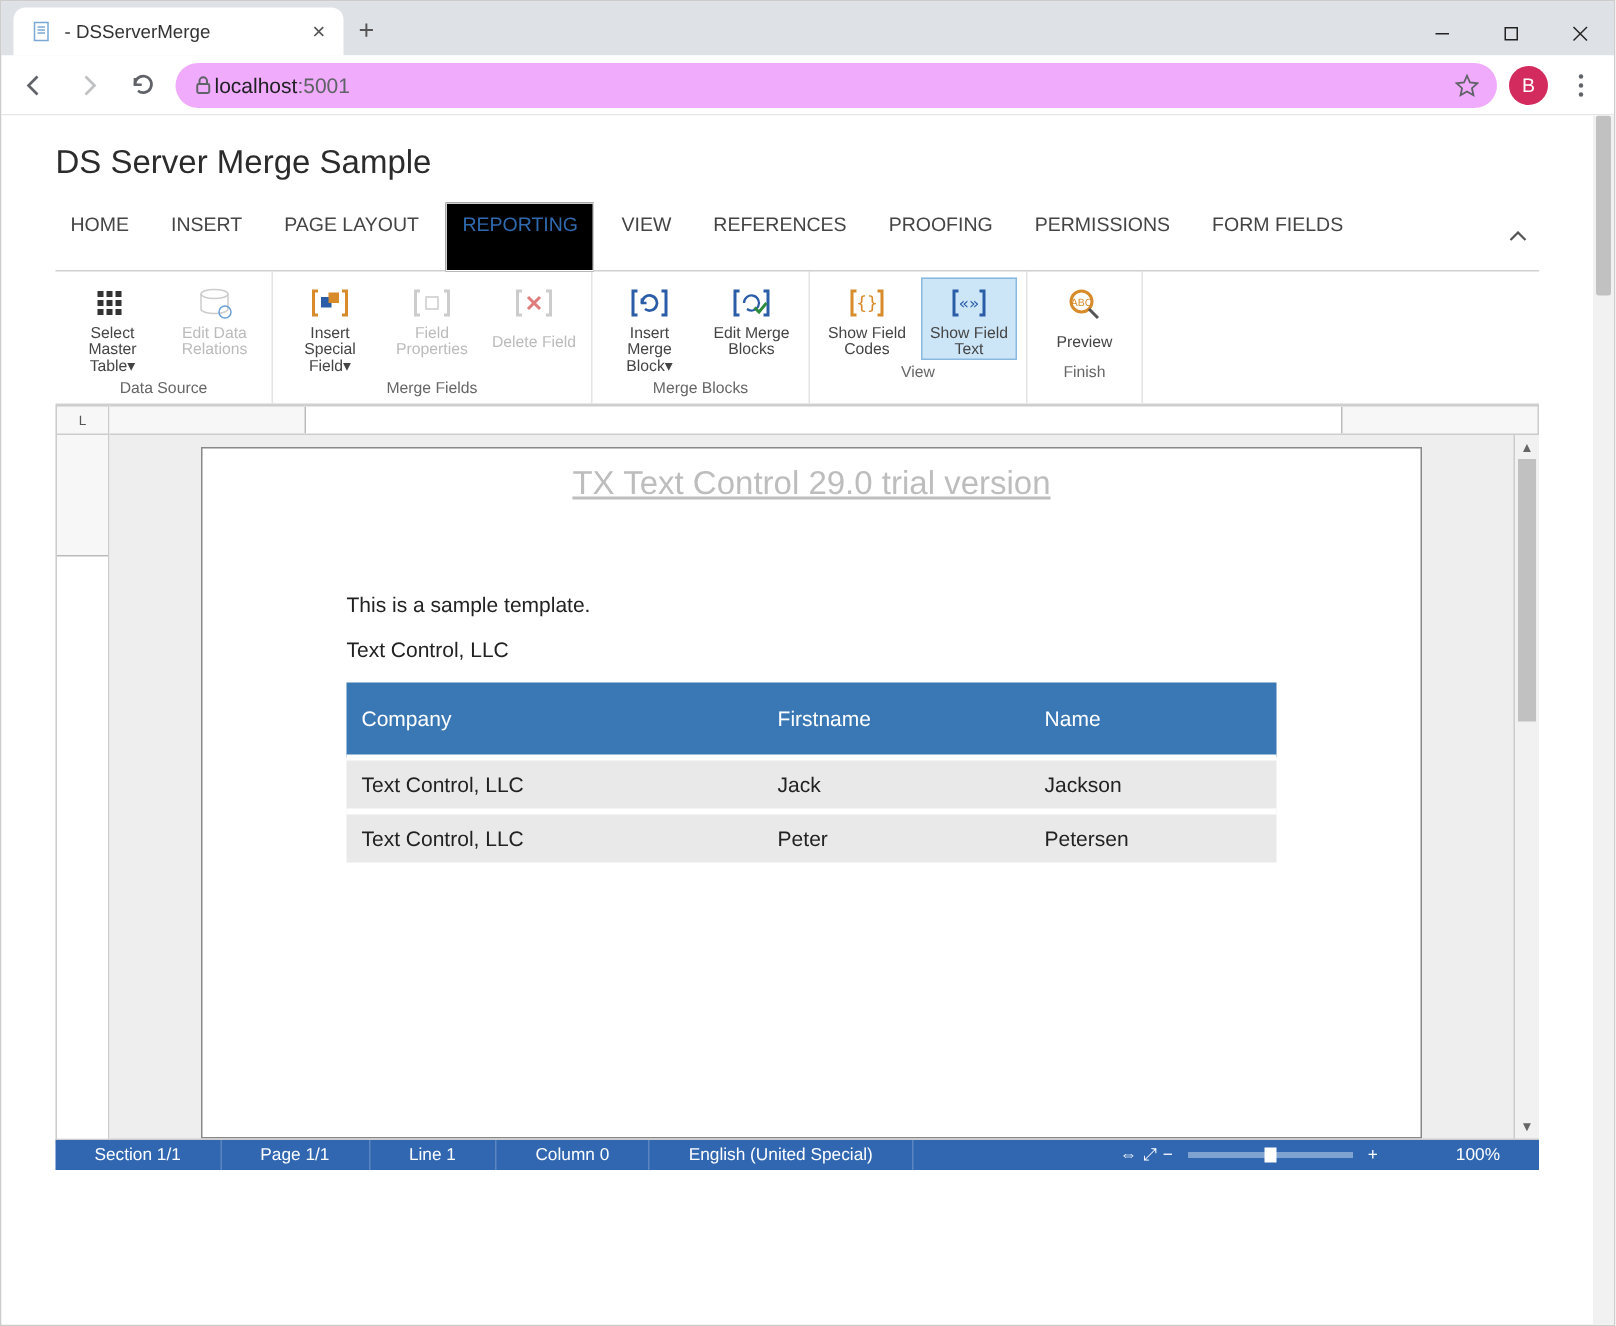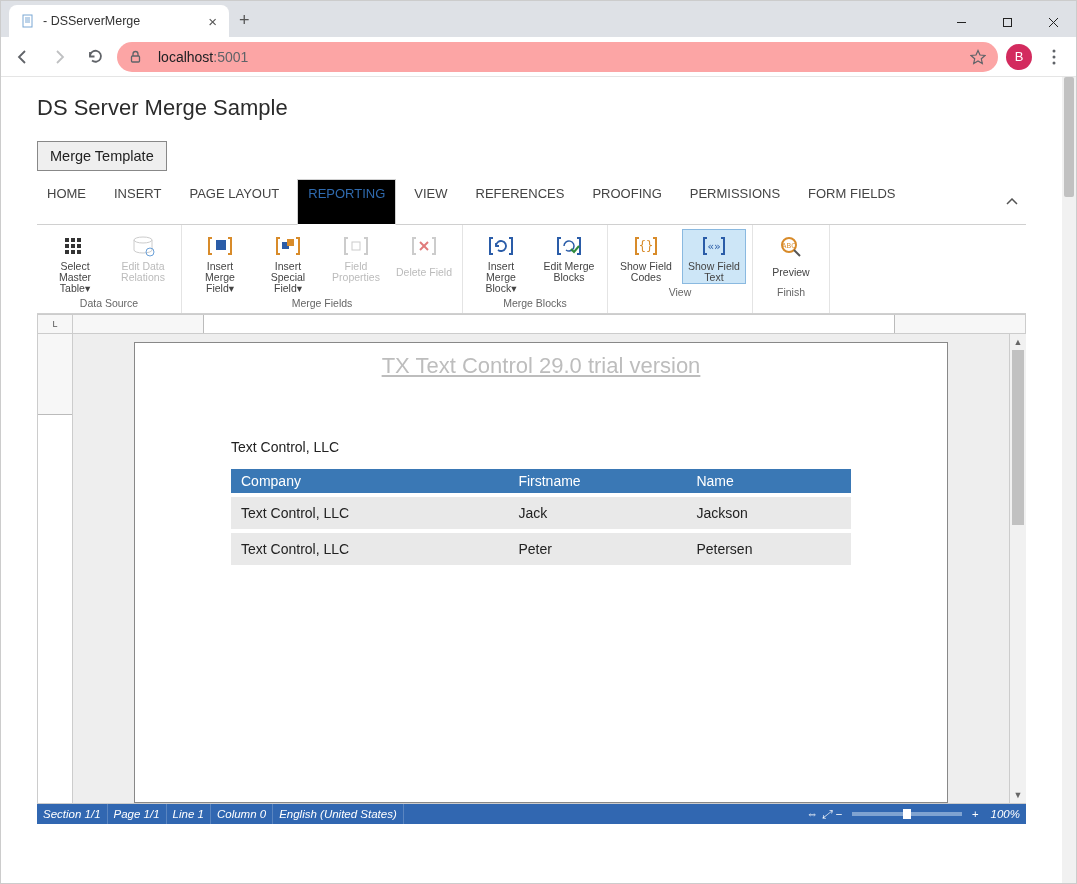--- a/index.html
+++ b/index.html
@@ -10,21 +10,21 @@
 .title-bar { height: 36px; background: #dee1e6; display: flex; align-items: flex-end; }
 .tab { background: #fff; height: 32px; margin-left: 8px; padding: 0 12px; display: flex; align-items: center; gap: 8px; border-radius: 8px 8px 0 0; min-width: 220px; }
 .tab-icon { width: 14px; height: 14px; display: inline-block; }
 .tab-title { font-size: 12.5px; color: #333; flex: 1; }
 .tab-close { color: #555; font-size: 15px; cursor: pointer; }
 .new-tab { color: #555; font-size: 18px; margin: 0 10px 6px 10px; cursor: pointer; }
 .win-controls { margin-left: auto; display: flex; }
 .win-btn { width: 46px; height: 30px; display: flex; align-items: center; justify-content: center; color: #222; }
 .addr-bar { height: 40px; background: #fff; display: flex; align-items: center; padding: 0 8px; gap: 8px; border-bottom: 1px solid #e5e5e5; }
 .nav-btn { width: 28px; height: 28px; display: flex; align-items: center; justify-content: center; color: #606368; border-radius: 50%; }
-.addr-input { flex: 1; height: 30px; background: #fca5a5; border-radius: 15px; display: flex; align-items: center; padding: 0 12px; gap: 16px; font-size: 14px; color: #202124; }
+.addr-input { flex: 1; height: 30px; background: #f0abfc; border-radius: 15px; display: flex; align-items: center; padding: 0 12px; gap: 1px; font-size: 14px; color: #202124; }
 .addr-host { color: #202124; }
 .addr-path { color: #5f6368; }
 .star-icon { margin-left: auto; color: #5f6368; }
 .avatar { width: 26px; height: 26px; border-radius: 50%; background: #d32b5e; color: #fff; display: flex; align-items: center; justify-content: center; font-size: 13px; font-weight: 500; }
 .kebab { width: 28px; height: 28px; display: flex; align-items: center; justify-content: center; color: #5f6368; }
 
 
 .page-content { flex: 1; background: #fff; overflow: hidden; position: relative; display: flex; }
 .page-inner { flex: 1; overflow: hidden; }
 .page-scroll { width: 14px; background: #f1f1f1; position: relative; }
@@ -66,27 +66,27 @@
 .doc-scroll-track { position: absolute; top: 16px; bottom: 16px; left: 2px; right: 2px; }
 .doc-scroll-thumb { position: absolute; top: 0; left: 0; right: 0; height: 40%; background: #c1c1c1; }
 .doc-scroll-btn { position: absolute; left: 0; right: 0; height: 16px; display: flex; align-items: center; justify-content: center; color: #666; font-size: 9px; }
 
 .page { width: 814px; background: #fff; border: 1px solid #888; position: relative; padding-top: 10px; }
 .watermark { text-align: center; color: #bdbdbd; font-size: 22px; font-family: Arial; margin-bottom: 60px; text-decoration: underline; }
 .doc-body { padding: 0 96px; font-family: Arial; font-size: 14px; color: #222; }
 .doc-line { margin-bottom: 14px; }
 
 table.doc-table { border-collapse: collapse; width: 100%; margin-top: 4px; }
-table.doc-table th { background: #3a78b5; color: #fff; text-align: left; padding: 4px 10px; font-weight: 500; font-size: 14px; }
+table.doc-table th { background: #3a78b5; color: #fff; text-align: left; padding: 16px 10px; font-weight: 500; font-size: 14px; }
 table.doc-table td { background: #e9e9e9; padding: 8px 10px; font-size: 14px; }
 table.doc-table tr td { border-top: 4px solid #fff; }
 
 
 .status-bar { margin: 0 36px; height: 20px; background: #3167b1; color: #fff; display: flex; align-items: center; font-size: 11.5px; }
-.status-cell { padding: 0 6px; border-right: 1px solid #5a85c0; height: 100%; display: flex; align-items: center; font-style: italic; }
+.status-cell { padding: 0 26px; border-right: 1px solid #5a85c0; height: 100%; display: flex; align-items: center; }
 .status-spacer { flex: 1; }
 .zoom-slider { width: 110px; height: 4px; background: #7fa3d1; position: relative; margin: 0 6px; }
 .zoom-thumb { position: absolute; left: 50%; top: -3px; width: 8px; height: 10px; background: #fff; transform: translateX(-50%); }
 
 svg { display: block; }
 </style>
 </head>
 <body>
 
 <div class="browser-frame">
@@ -164,21 +164,20 @@
           <circle cx="2" cy="2" r="1.5" fill="#5f6368"></circle>
           <circle cx="2" cy="8" r="1.5" fill="#5f6368"></circle>
           <circle cx="2" cy="14" r="1.5" fill="#5f6368"></circle>
         </svg>
       </div>
   </div>
 
   <div class="page-content">
     <div class="page-inner">
       <div class="page-title">DS Server Merge Sample</div>
-      <button class="merge-btn">Merge Template</button>
 
       
       <div class="tabs-row" id="tabs-row">
       <div class="tab-item">HOME</div>
           <div class="tab-item">INSERT</div>
           <div class="tab-item">PAGE LAYOUT</div>
           <div class="tab-item active">REPORTING</div>
           <div class="tab-item">VIEW</div>
           <div class="tab-item">REFERENCES</div>
           <div class="tab-item">PROOFING</div>
@@ -225,29 +224,20 @@
               </div>
             </div>
             <div class="rib-group-lbl">Data Source</div>
           </div>
           <div class="rib-group">
             <div class="rib-row">
               <div class="rib-btn">
                 <div class="rib-ico">
                   <svg width="28" height="24">
                     <path d="M6 4 H3 V20 H6 M22 4 H25 V20 H22" fill="none" stroke="#d88b2a" stroke-width="2"></path>
-                    <rect x="10" y="6" width="10" height="10" fill="#2a5ca8"></rect>
-                  </svg>
-                </div>
-                <div class="rib-lbl">Insert Merge Field▾</div>
-              </div>
-              <div class="rib-btn">
-                <div class="rib-ico">
-                  <svg width="28" height="24">
-                    <path d="M6 4 H3 V20 H6 M22 4 H25 V20 H22" fill="none" stroke="#d88b2a" stroke-width="2"></path>
                     <rect x="8" y="8" width="7" height="7" fill="#2a5ca8"></rect>
                     <rect x="13" y="5" width="7" height="7" fill="#d88b2a"></rect>
                   </svg>
                 </div>
                 <div class="rib-lbl">Insert Special Field▾</div>
               </div>
               <div class="rib-btn disabled">
                 <div class="rib-ico">
                   <svg width="28" height="24">
                     <path d="M6 4 H3 V20 H6 M22 4 H25 V20 H22" fill="none" stroke="#ccc" stroke-width="2"></path>
@@ -344,20 +334,21 @@
 
       
       <div class="doc-area">
         <div class="v-ruler">
             <div class="v-ruler-white"></div>
           </div>
         <div class="doc-canvas">
           <div class="page">
             <div class="watermark">TX Text Control 29.0 trial version</div>
             <div class="doc-body">
+              <div class="doc-line">This is a sample template.</div>
               <div class="doc-line">Text Control, LLC</div>
               <table class="doc-table">
                 <thead>
                     <tr id="thead-row">
                       <th>Company</th>
                       <th>Firstname</th>
                       <th>Name</th>
                     </tr>
                   </thead>
                 <tbody id="tbody">
@@ -384,21 +375,21 @@
           <div class="doc-scroll-btn" style="bottom:0">▼</div>
         </div>
       </div>
 
       
       <div class="status-bar">
         <div class="status-cell">Section 1/1</div>
         <div class="status-cell">Page 1/1</div>
         <div class="status-cell">Line 1</div>
         <div class="status-cell">Column 0</div>
-        <div class="status-cell">English (United States)</div>
+        <div class="status-cell">English (United Special)</div>
         <div class="status-spacer"></div>
         <div class="status-cell" style="border:none;gap:4px">
           <span>⇔</span>
           <span>⤢</span>
           <span>−</span>
           <div class="zoom-slider">
               <div class="zoom-thumb"></div>
             </div>
           <span>+</span>
         </div>

